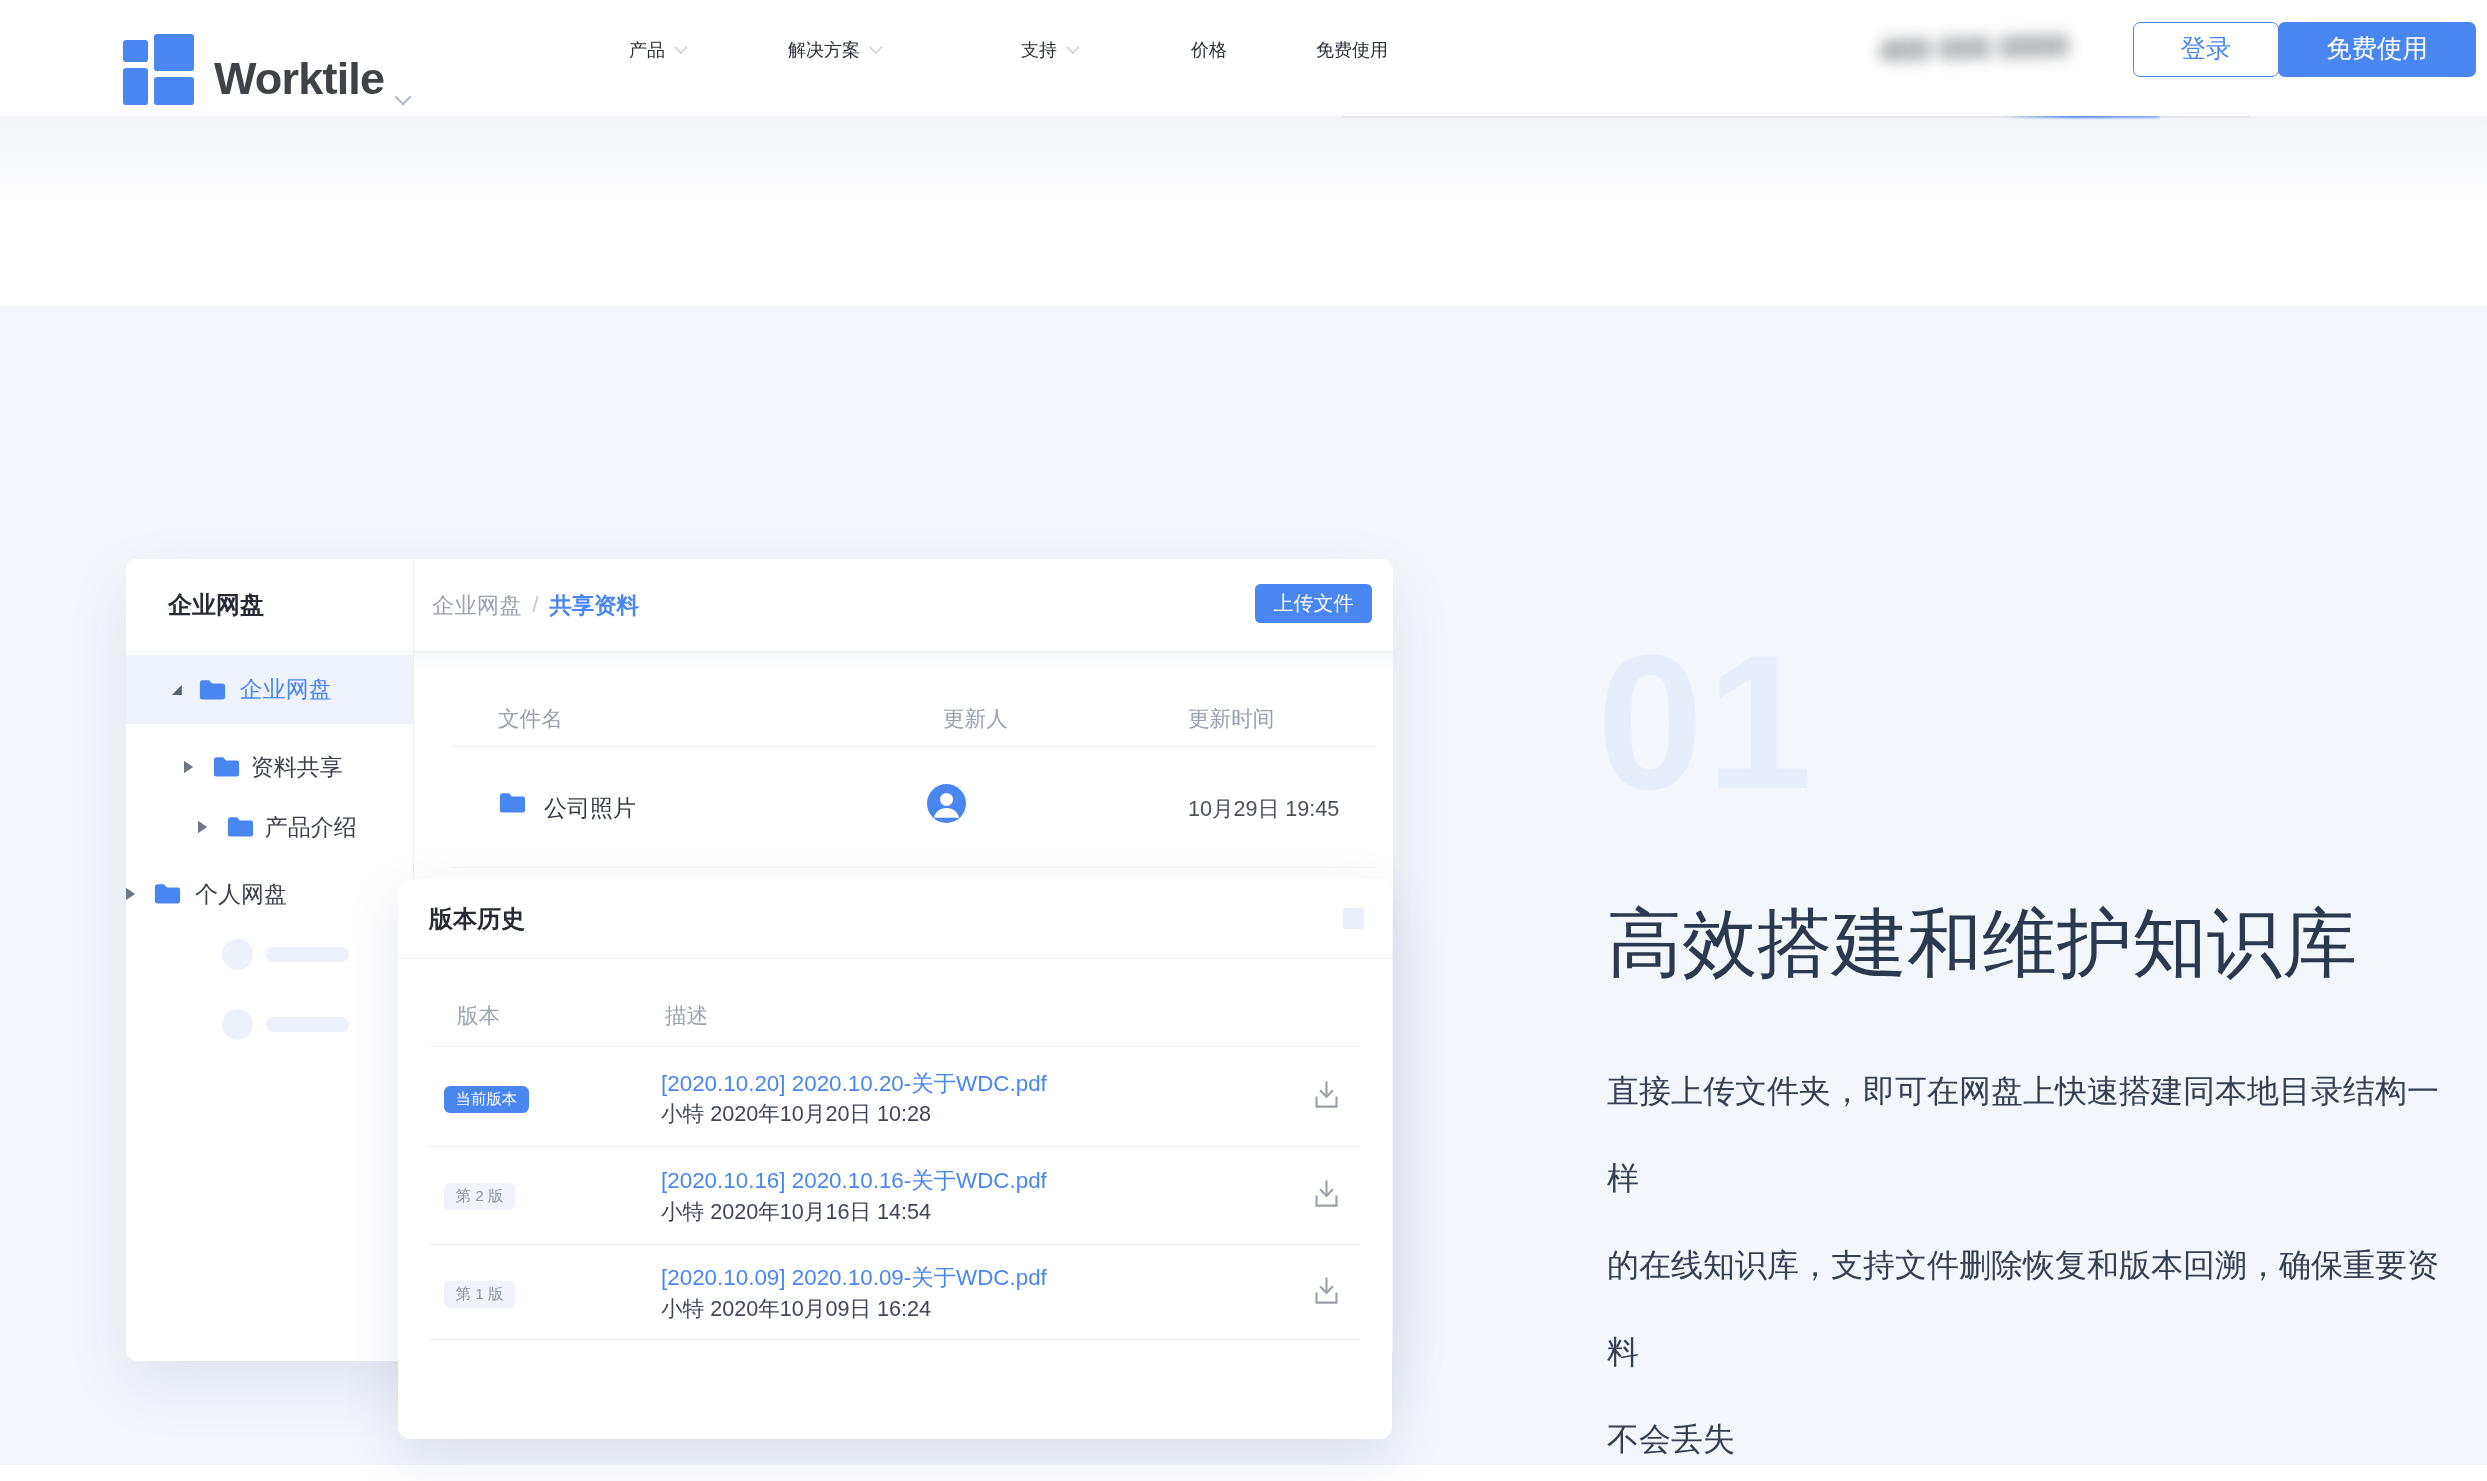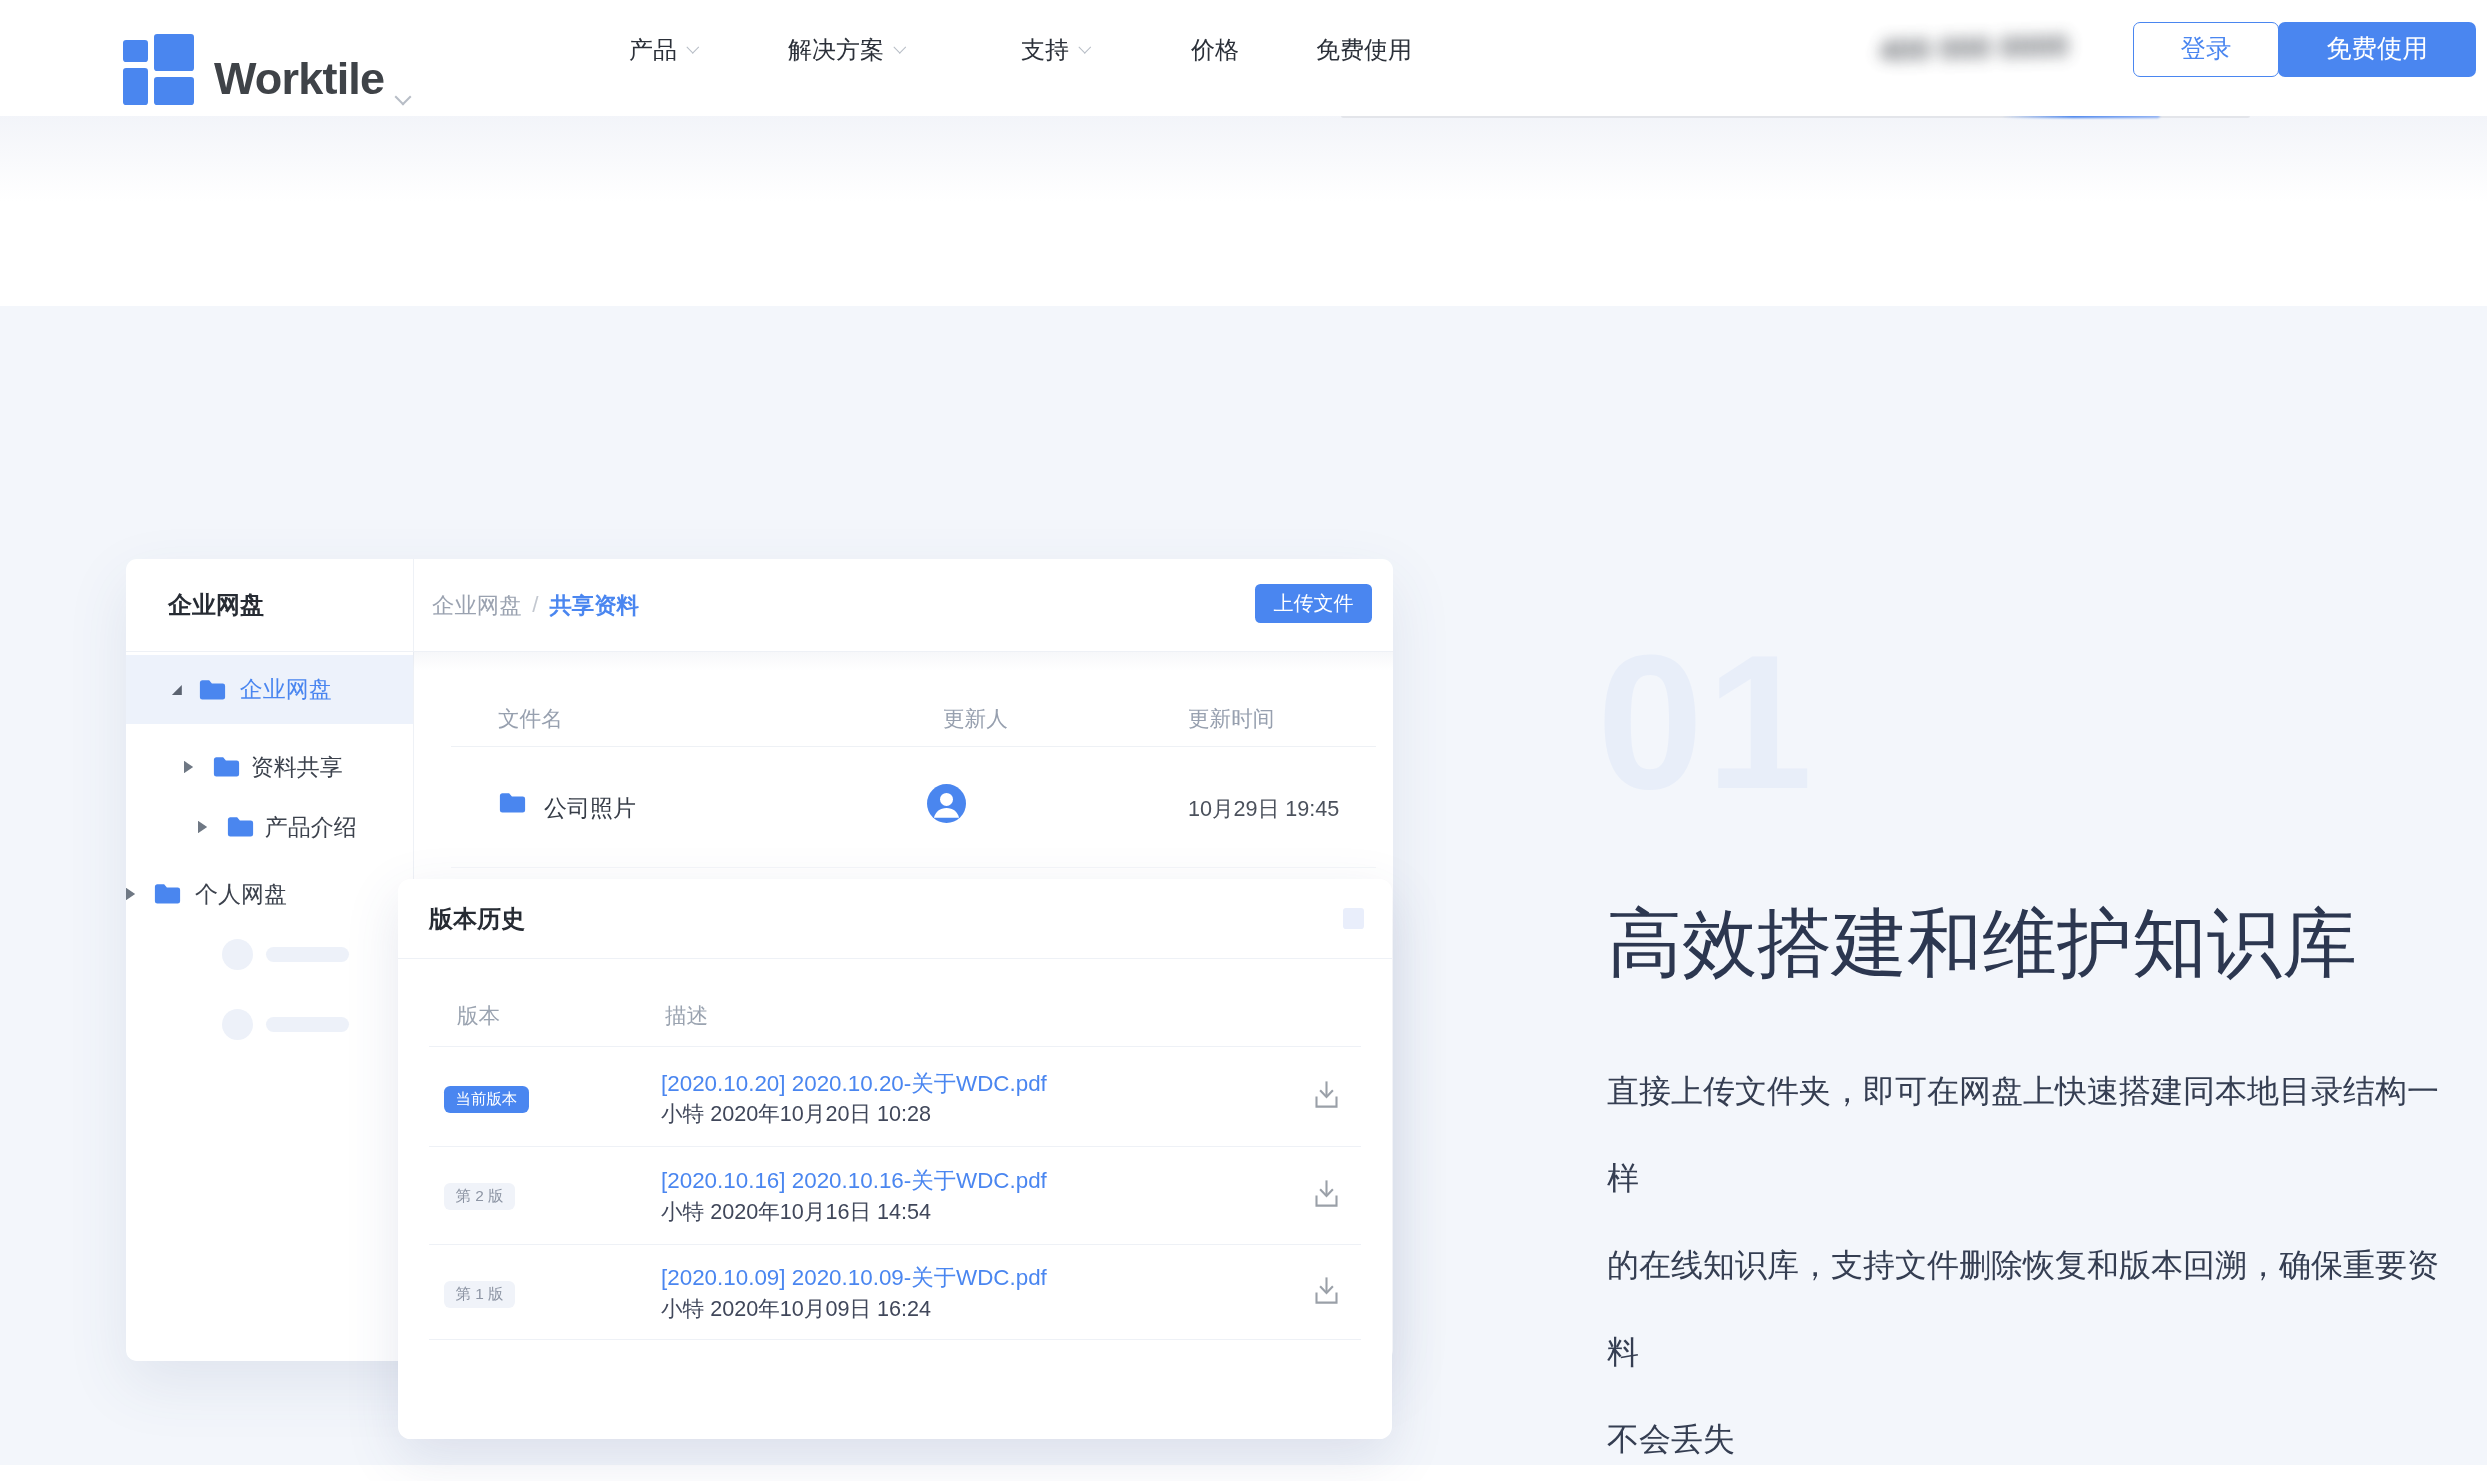--- a/index.html
+++ b/index.html
@@ -14,21 +14,21 @@
   .nav { position:absolute; left:0; top:0; width:2487px; height:116px; background:#fff; z-index:10; }
   .logo { position:absolute; left:123px; top:0; height:105px; display:flex; align-items:flex-end; cursor:pointer; }
   .logo-grid { position:relative; width:71px; height:71px; margin-right:20px; }
   .logo-grid i { position:absolute; background:#4a86ef; border-radius:3.1px; }
   .logo-grid .t1 { left:0;  top:6.2px;  width:25px; height:21.6px; }
   .logo-grid .t2 { left:31px; top:0;  width:40px; height:37px; }
   .logo-grid .t3 { left:0;  top:34px; width:25px; height:37px; }
   .logo-grid .t4 { left:31px; top:43px; width:40px; height:28px; }
   .logo-text { font-size:45px; font-weight:700; color:#3f4348; letter-spacing:-0.8px; }
   .chev { display:inline-block; width:11.6px; height:11.6px; border-right:2.3px solid #b7bdc6; border-bottom:2.3px solid #b7bdc6; transform:rotate(45deg) translateY(-3.1px); margin-left:10.8px; }
-  .nav-item { position:absolute; top:0; height:99px; display:flex; align-items:center; font-size:24px; color:#2b3039; cursor:pointer; }
+  .nav-item { position:absolute; top:0; height:99px; display:flex; align-items:center; font-size:18px; color:#2b3039; cursor:pointer; }
   .nav-item .chev { width:9.2px; height:9.2px; border-width:1.9px; margin-left:9.2px; }
   .phone-red { position:absolute; left:1879px; top:23px; height:51px; display:flex; align-items:center;
     font-size:31px; font-weight:700; color:#4d5158; filter:blur(7.7px); opacity:.85; transform:rotate(-1.5deg); }
   .btn-login { position:absolute; left:2133px; top:21.6px; width:146px; height:55px; border:1.5px solid #4a86f0; border-radius:7px;
     color:#4a86f0; font-size:25.4px; background:#fff; display:flex; align-items:center; justify-content:center; cursor:pointer; }
   .btn-cta { position:absolute; left:2278px; top:21.6px; width:198px; height:55px; background:#4a86f0; border-radius:7px;
     color:#fff; font-size:25.4px; display:flex; align-items:center; justify-content:center; cursor:pointer; }
 
   
   .hero-fade { position:absolute; left:0; top:113px; width:2487px; height:89px; background:linear-gradient(#f2f4f9, #ffffff); }

